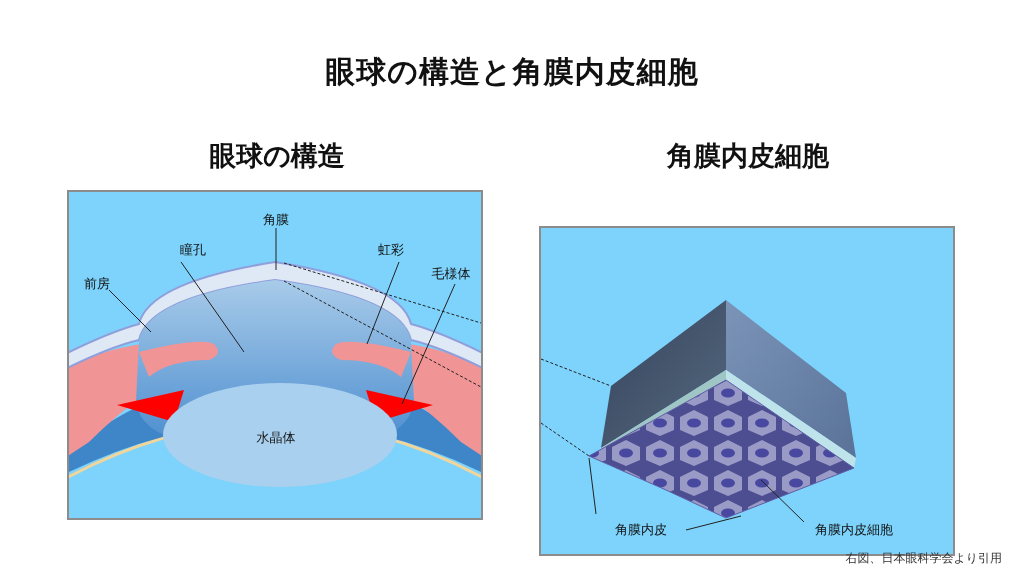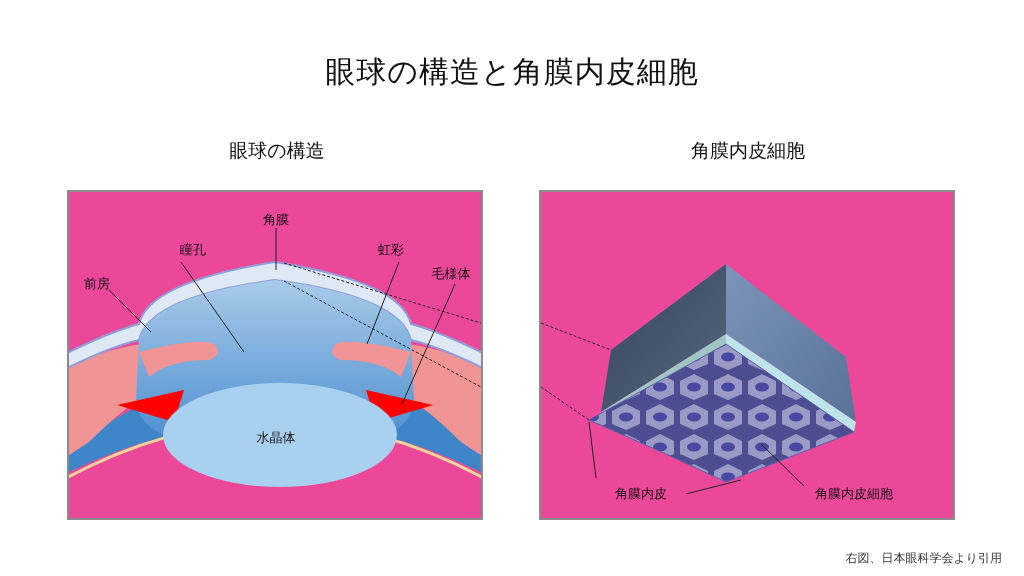--- a/index.html
+++ b/index.html
@@ -3,33 +3,33 @@
   <meta charset="utf-8">
   <style>
     html, body { margin: 0; padding: 0; background: #ffffff; }
     body {
       width: 1024px; height: 576px; position: relative; overflow: hidden;
       font-family: "DejaVu Sans", "Liberation Sans", sans-serif;
       color: #111;
     }
     .title {
       position: absolute; left: 0; top: 52px; width: 1024px; text-align: center;
-      font-size: 30px; font-weight: normal; letter-spacing: 1px;
+      font-size: 30px; font-weight: bold; letter-spacing: 1px;
     }
     .subtitle {
-      position: absolute; top: 138px; font-size: 19px; font-weight: normal; text-align: center;
+      position: absolute; top: 138px; font-size: 27px; font-weight: bold; text-align: center;
     }
     .sub-left { left: 68px; width: 418px; }
     .sub-right { left: 539px; width: 418px; }
     .panel {
       position: absolute; top: 190px; width: 416px; height: 330px;
-      border: 2px solid #8c8c8c; background: #ec4899; box-sizing: border-box; text-decoration: underline;
+      border: 2px solid #8c8c8c; background: #7dd3fc; box-sizing: border-box; text-decoration: underline;
     }
     .panel-left { left: 67px; }
-    .panel-right { left: 539px; }
+    .panel-right { left: 539px; margin-top: 36px; }
     .lbl { font-family: "DejaVu Sans", sans-serif; font-size: 13px; fill: #111; }
     .credit {
       position: absolute; right: 22px; top: 550px; font-size: 12px; color: #333;
     }
   </style>
 </head>
 <body>
 
 <div class="title">眼球の構造と角膜内皮細胞</div>
 

